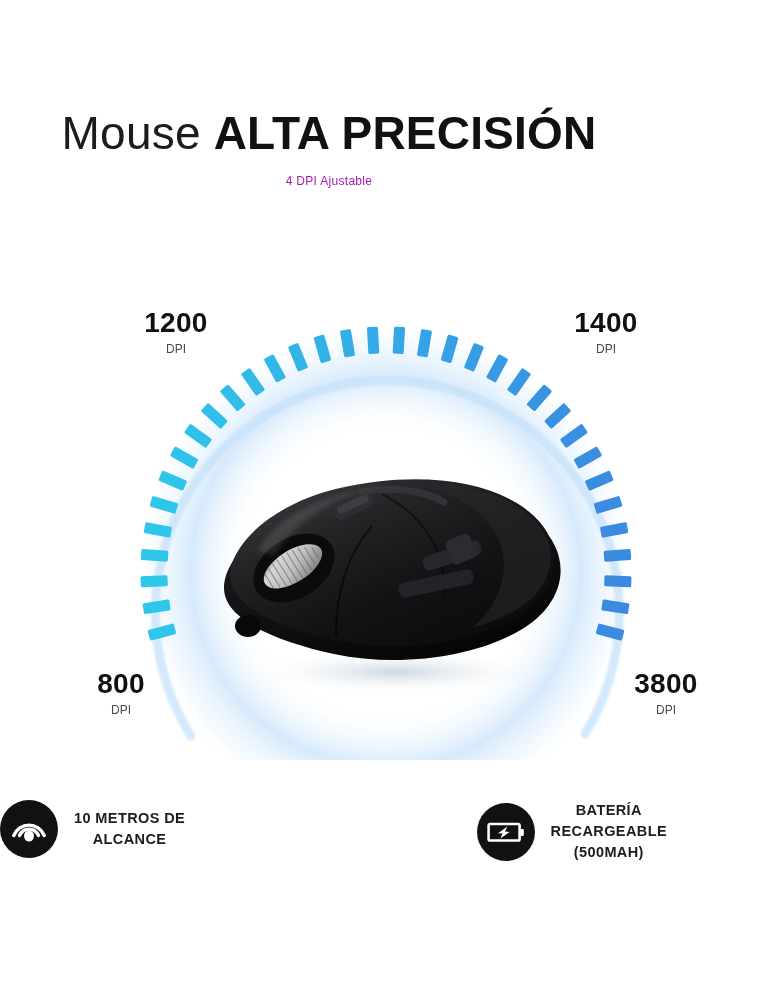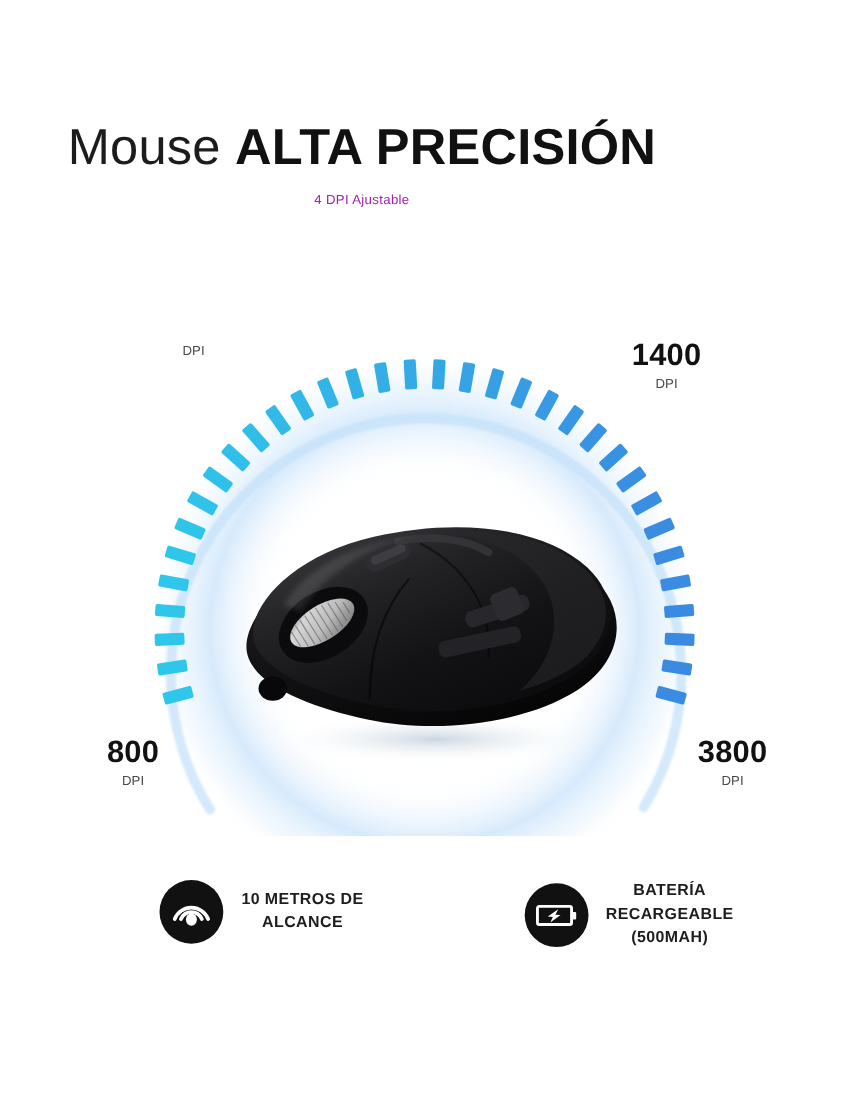--- a/index.html
+++ b/index.html
@@ -51,21 +51,21 @@
   .dpi-1600 { left:541px;  top:58px; }
   .dpi-800  { left:56px;   top:419px; }
   .dpi-2400 { left:601px;  top:419px; }
 
   
   .mouse-wrap { position:absolute; left:186px; top:190px; width:400px; height:260px; }
 
   
   .features {
     position:absolute; top:800px; left:0; width:667px; height:120px;
-    display:flex; justify-content:flex-end; align-items:flex-start; gap:146px;
+    display:flex; justify-content:space-between; align-items:flex-start; gap:146px;
   }
   .feature { display:flex; align-items:center; gap:16px; }
   .feature .icon-circle {
     width:58px; height:58px; border-radius:50%;
     background:#111111; flex:0 0 58px;
     display:flex; align-items:center; justify-content:center;
   }
   .feature .ftext {
     font-size:14.5px; font-weight:600; color:#1d1d1d;
     line-height:21px; letter-spacing:0.4px; text-align:center;
@@ -143,20 +143,21 @@
         <rect x="602.5768333886517" y="241.37414751327898" width="11" height="27" rx="1.6" transform="rotate(73.18181818181819 608.0768333886517 254.87414751327898)" fill="rgb(58,139,225)"></rect>
         <rect x="608.6486077438443" y="266.4023422914594" width="11" height="27" rx="1.6" transform="rotate(79.54545454545453 614.1486077438443 279.9023422914594)" fill="rgb(58,139,225)"></rect>
         <rect x="611.9088905895788" y="291.9493094977781" width="11" height="27" rx="1.6" transform="rotate(85.9090909090909 617.4088905895788 305.4493094977781)" fill="rgb(58,138,225)"></rect>
         <rect x="612.3175052286144" y="317.7002320395373" width="11" height="27" rx="1.6" transform="rotate(92.27272727272728 617.8175052286144 331.2002320395373)" fill="rgb(58,138,225)"></rect>
         <rect x="609.869416273711" y="343.33777946794385" width="11" height="27" rx="1.6" transform="rotate(98.63636363636365 615.369416273711 356.83777946794385)" fill="rgb(58,138,225)"></rect>
         <rect x="604.5947916990639" y="368.54601846378483" width="11" height="27" rx="1.6" transform="rotate(105 610.0947916990639 382.04601846378483)" fill="rgb(58,139,225)"></rect>
       </g>
   </svg>
 
   <div class="dpi-label dpi-1200">
+    <div class="value">1200</div>
     <div class="unit">DPI</div>
   </div>
   <div class="dpi-label dpi-1600">
     <div class="value">1400</div>
     <div class="unit">DPI</div>
   </div>
   <div class="dpi-label dpi-800">
     <div class="value">800</div>
     <div class="unit">DPI</div>
   </div>

